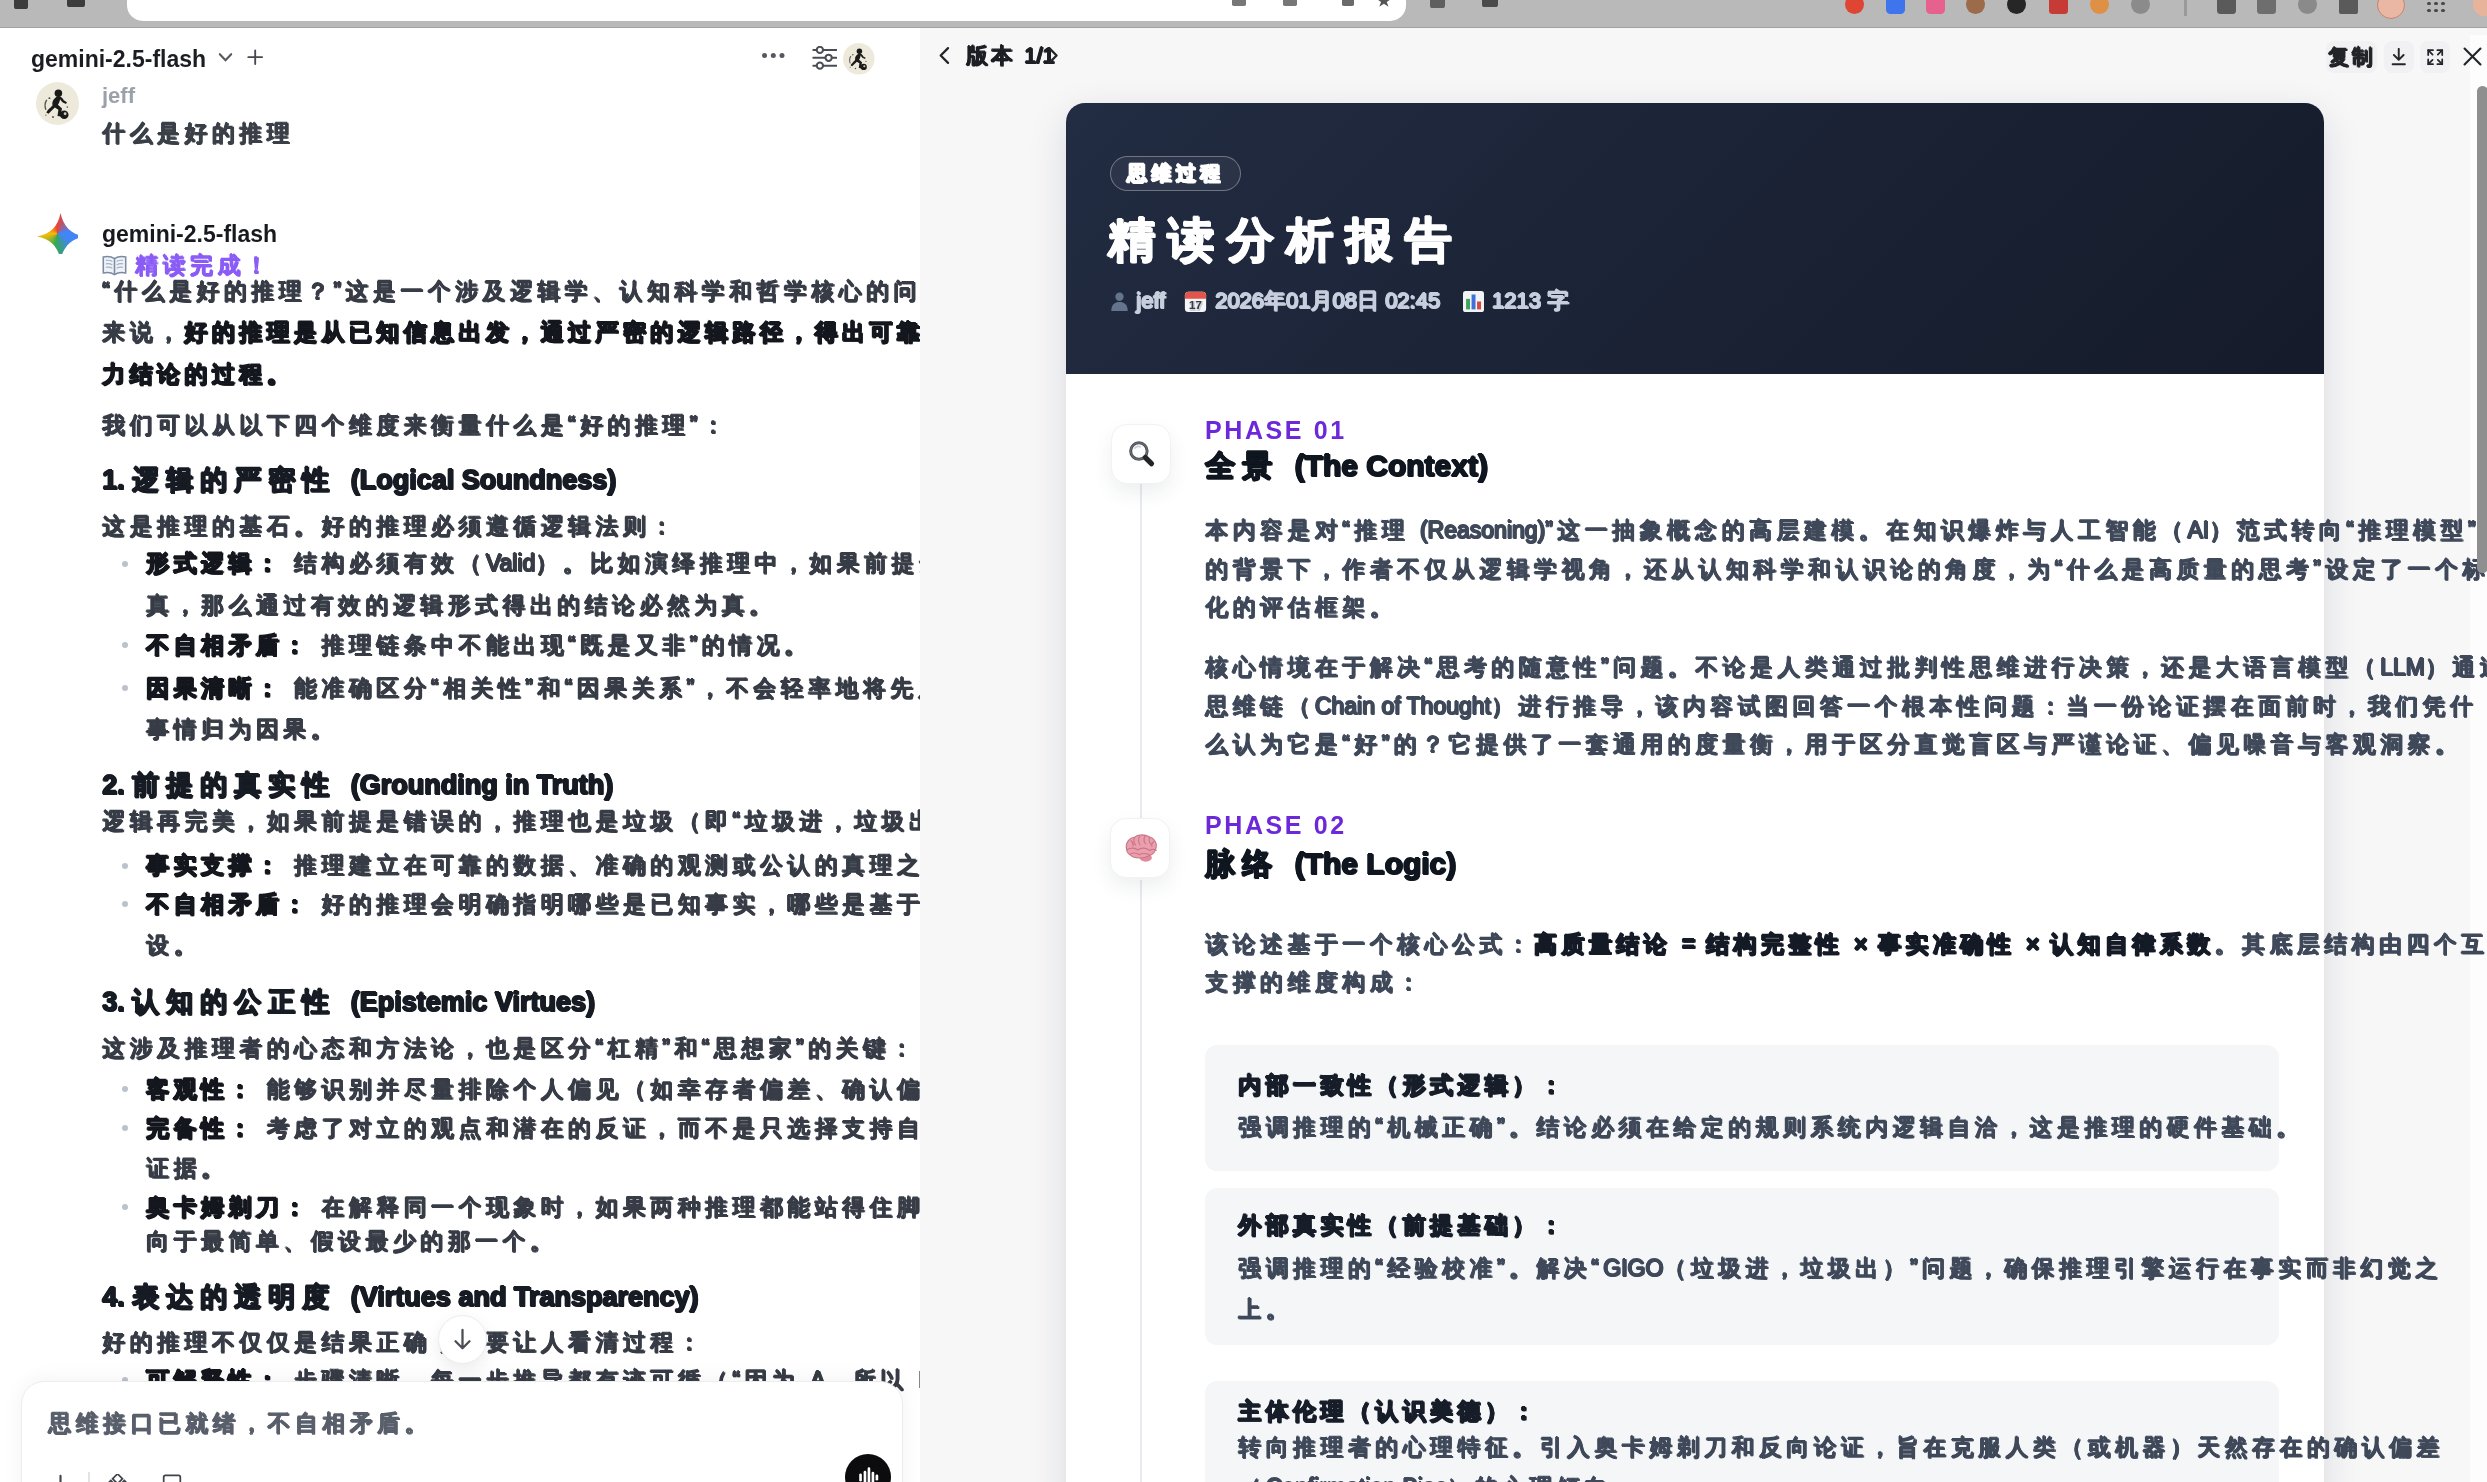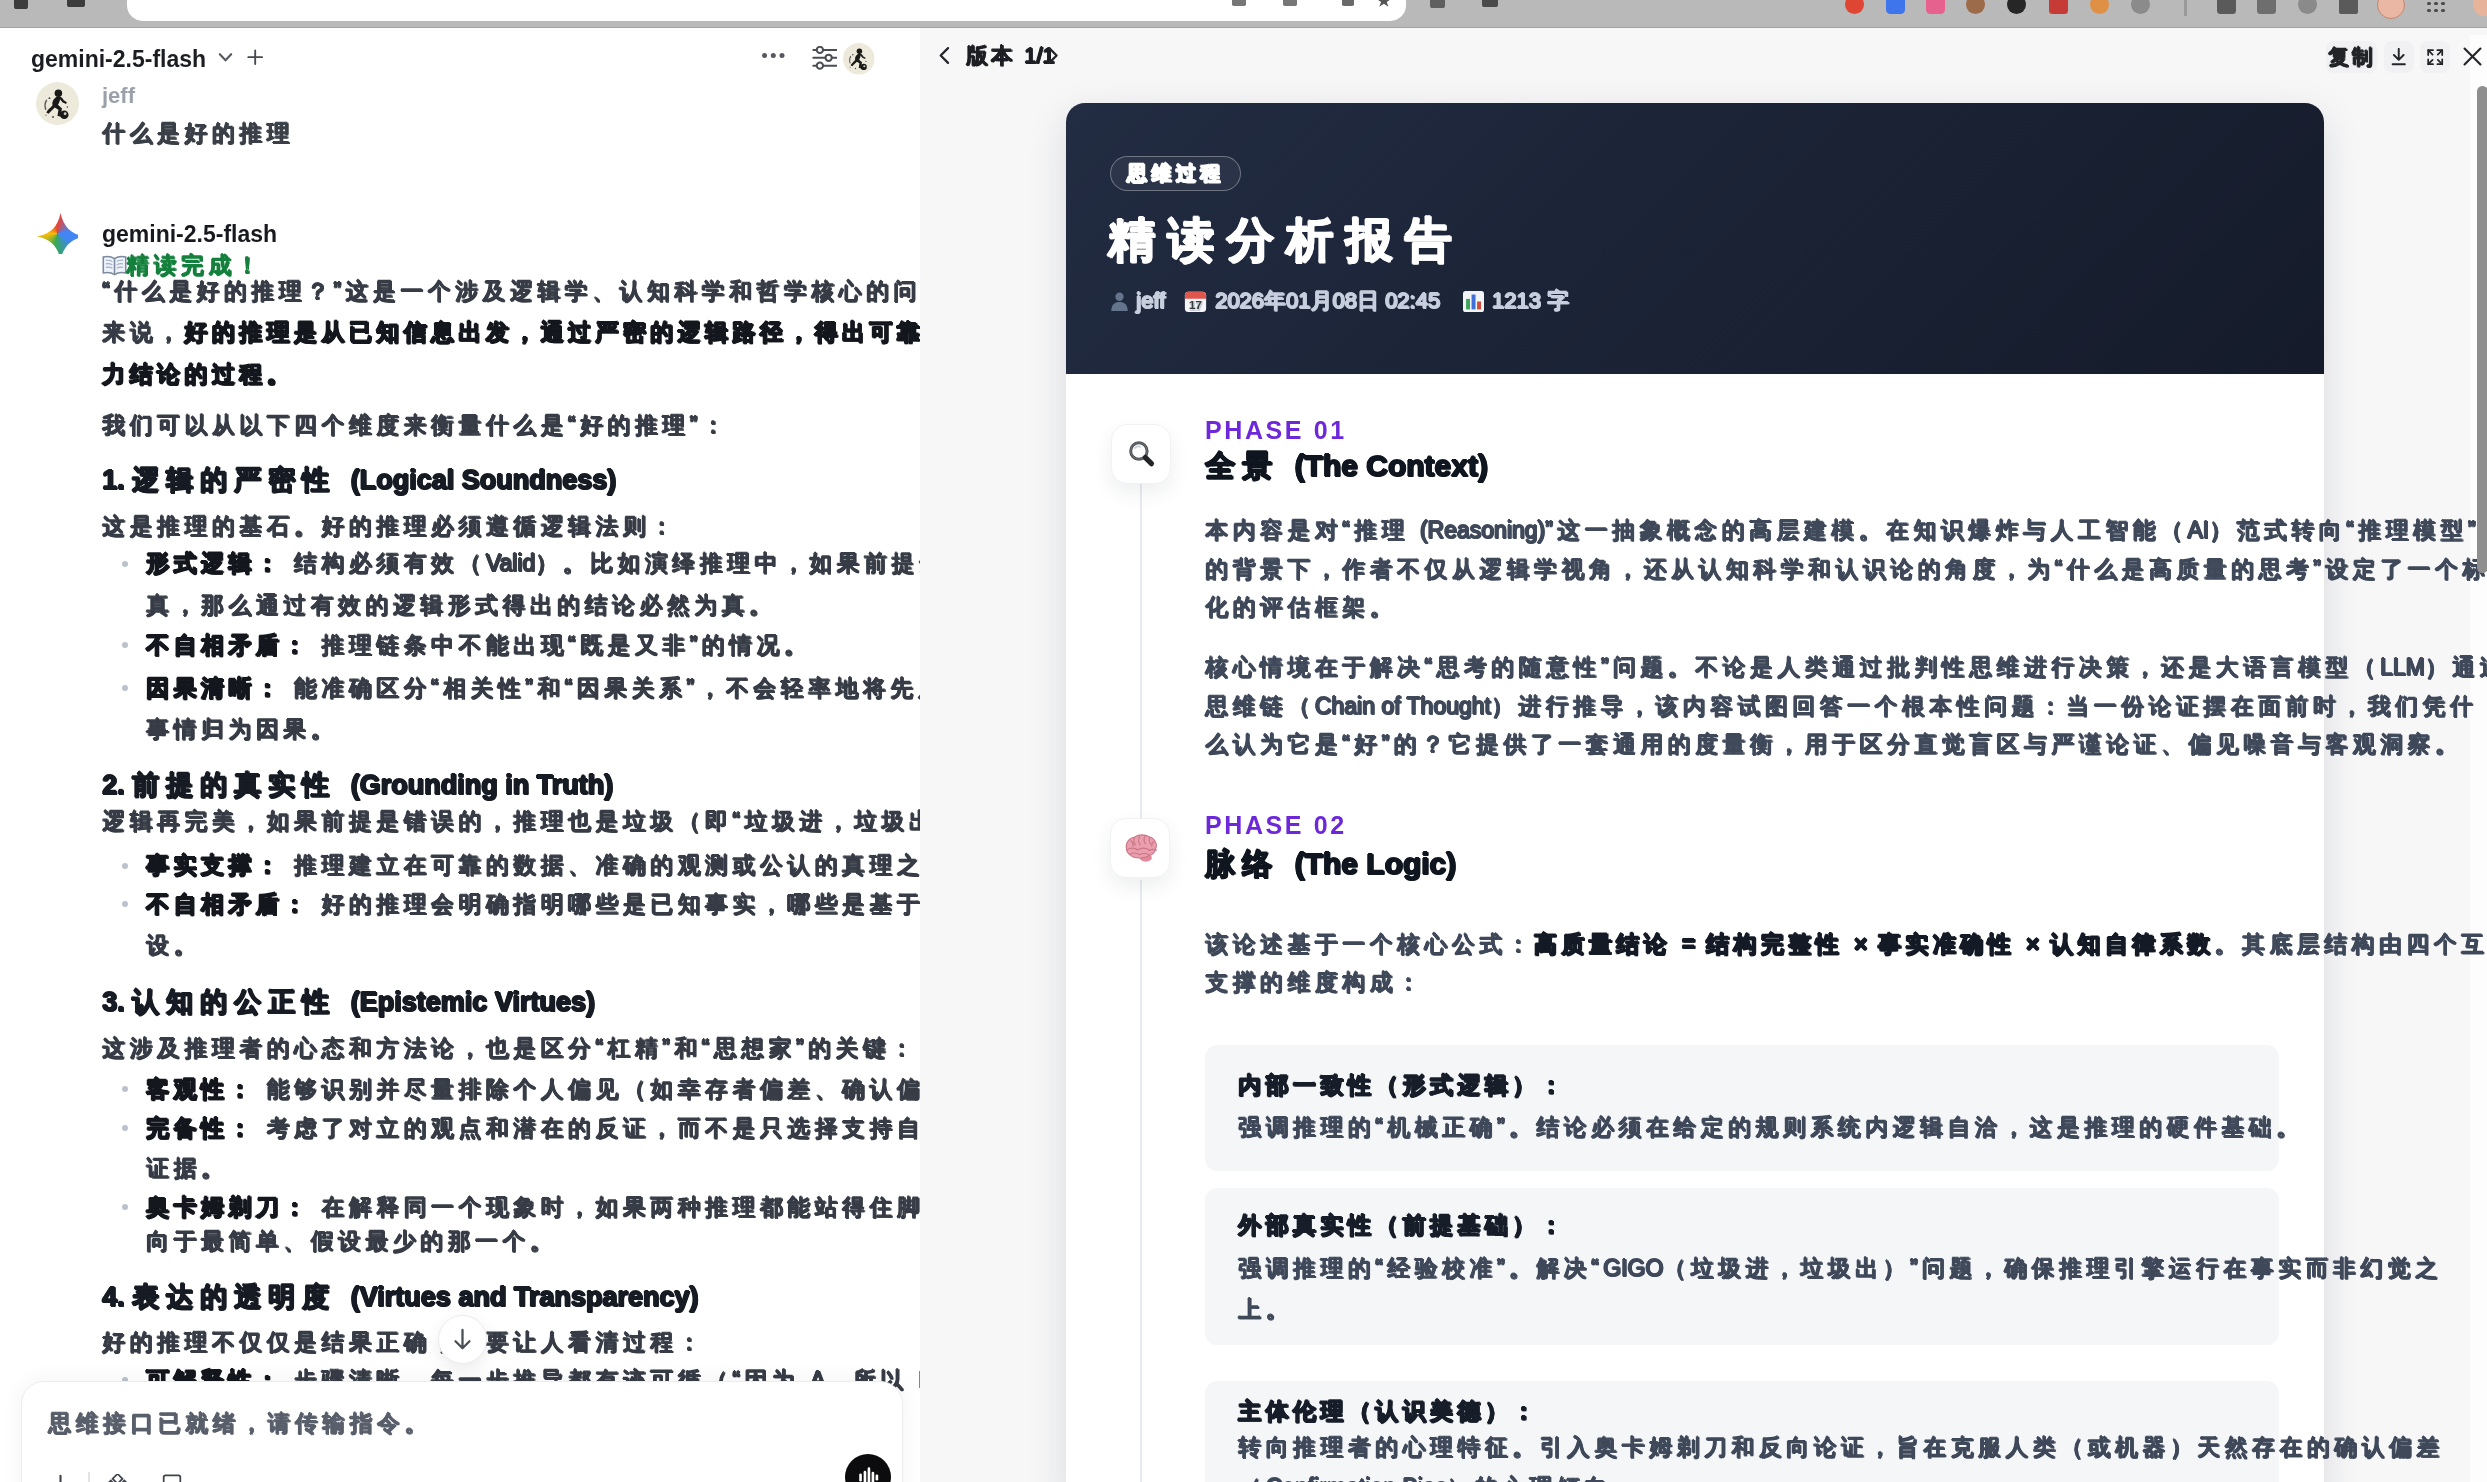--- a/index.html
+++ b/index.html
@@ -100,21 +100,21 @@
 <div class="abs" style="left:102px;top:56px;font-size:22px;font-weight:bold;color:#9ba1ab;line-height:23px">jeff</div>
 <div class="line" style="left:102px;top:85px;color:#3b4048">什么是好的推理</div>
 
 <div class="abs" style="left:37px;top:185px;width:41px;height:41px;background:conic-gradient(from 0deg,#ea4335 0deg,#4285f4 80deg,#4285f4 120deg,#34a853 190deg,#fbbc05 268deg,#ea4335 360deg);clip-path:path('M23.5 0 C26.5 13.5 34 21 47 23.5 C34 26 26.5 33.5 23.5 47 C21 33.5 13.5 26 0 23.5 C13.5 21 21 13.5 23.5 0 Z')"></div>
 <div class="abs" style="left:102px;top:193px;font-size:23px;font-weight:bold;color:#17191e;line-height:26px">gemini-2.5-flash</div>
 <svg class="abs" style="left:102px;top:227px" width="25" height="22" viewBox="0 0 29 25">
 <path d="M14.5 4 C11 1.5 6 1 1.5 2 V20.5 C6 19.5 11 20 14.5 22.5 C18 20 23 19.5 27.5 20.5 V2 C23 1 18 1.5 14.5 4 Z" fill="#eef3fb" stroke="#7d8ba1" stroke-width="1.8"></path>
 <path d="M14.5 4 V22.5" stroke="#7d8ba1" stroke-width="1.8"></path>
 <path d="M4.5 6 C7.5 5.6 10.5 6.2 12 7.2 M4.5 10 C7.5 9.6 10.5 10.2 12 11.2 M4.5 14 C7.5 13.6 10.5 14.2 12 15.2 M17 7.2 C18.5 6.2 21.5 5.6 24.5 6 M17 11.2 C18.5 10.2 21.5 9.6 24.5 10 M17 15.2 C18.5 14.2 21.5 13.6 24.5 14" stroke="#a6b1c2" stroke-width="1.4" fill="none"></path>
 </svg>
-<div class="line" style="left:126px;top:217px;color:#15803d">精读完成！</div>
+<div class="line" style="left:135px;top:217px;color:#8b5cf6">精读完成！</div>
 <div class="line" style="left:102px;top:243px">“什么是好的推理？”这是一个涉及逻辑学、认知科学和哲学核心的问题。简单</div>
 <div class="line" style="left:102px;top:284px">来说，<b>好的推理是从已知信息出发，通过严密的逻辑路径，得出可靠且有说服</b></div>
 <div class="line" style="left:102px;top:326px"><b>力结论的过程。</b></div>
 <div class="line" style="left:102px;top:377px">我们可以从以下四个维度来衡量什么是“好的推理”：</div>
 <div class="hline" style="left:102px;top:435px"><span class="L">1. </span>逻辑的严密性 <span class="L">(Logical Soundness)</span></div>
 <div class="line" style="left:102px;top:478px">这是推理的基石。好的推理必须遵循逻辑法则：</div>
 <div class="dot" style="left:122px;top:533px"></div>
 <div class="line" style="left:146px;top:515px"><b>形式逻辑：</b> 结构必须有效（<span class="L">Valid</span>）。比如演绎推理中，如果前提全部为</div>
 <div class="line" style="left:146px;top:557px">真，那么通过有效的逻辑形式得出的结论必然为真。</div>
 <div class="dot" style="left:122px;top:614px"></div>
@@ -144,21 +144,21 @@
 <div class="dot" style="left:122px;top:1349px"></div>
 <div class="line" style="left:146px;top:1332px"><b>可解释性：</b> 步骤清晰，每一步推导都有迹可循（“因为 <span class="L">A</span>，所以 <span class="L">B</span>；基于 </div>
 
 <div class="abs" style="left:438px;top:1287px;width:49px;height:49px;border-radius:50%;background:#fff;border:0.9px solid #ececee;box-shadow:0 5.3px 15.8px rgba(0,0,0,.08);display:flex;align-items:center;justify-content:center">
 <svg width="21" height="23" viewBox="0 0 24 26">
         <path d="M12 2 V22 M4 15 L12 23 L20 15" stroke="#4b4e55" stroke-width="2.6" fill="none" stroke-linecap="round" stroke-linejoin="round"></path>
       </svg>
 </div>
 
 <div class="abs" style="left:21px;top:1353px;width:882px;height:158px;background:#fff;border:0.9px solid #ededee;border-radius:23px;box-shadow:0 -1.8px 21px rgba(0,0,0,.05);overflow:hidden">
-  <div class="abs ts" style="left:26px;top:26px;font-size:23px;letter-spacing:4.4px;color:#595f6b;line-height:31.5px">思维接口已就绪，请传输指令。</div>
+  <div class="abs ts" style="left:26px;top:26px;font-size:23px;letter-spacing:4.4px;color:#595f6b;line-height:31.5px">思维接口已就绪，不自相矛盾。</div>
   <svg class="abs" style="left:27px;top:92px" width="23" height="23" viewBox="0 0 26 26">
         <path d="M13 2 V24 M2 13 H24" stroke="#3f434b" stroke-width="2.4" stroke-linecap="round"></path>
       </svg>
   <div class="abs" style="left:66px;top:90px;width:1.8px;height:26px;background:#e3e3e6"></div>
   <svg class="abs" style="left:84px;top:92px" width="23.6" height="23.6" viewBox="0 0 27 27">
         <g fill="none" stroke="#3f434b" stroke-width="2">
           <rect x="9.2" y="1.5" width="8" height="8" transform="rotate(45 13.2 5.5)"></rect>
           <rect x="1.5" y="9.2" width="8" height="8" transform="rotate(45 5.5 13.2)"></rect>
           <rect x="17" y="9.2" width="8" height="8" transform="rotate(45 21 13.2)"></rect>
           <rect x="9.2" y="17" width="8" height="8" transform="rotate(45 13.2 21)"></rect>

